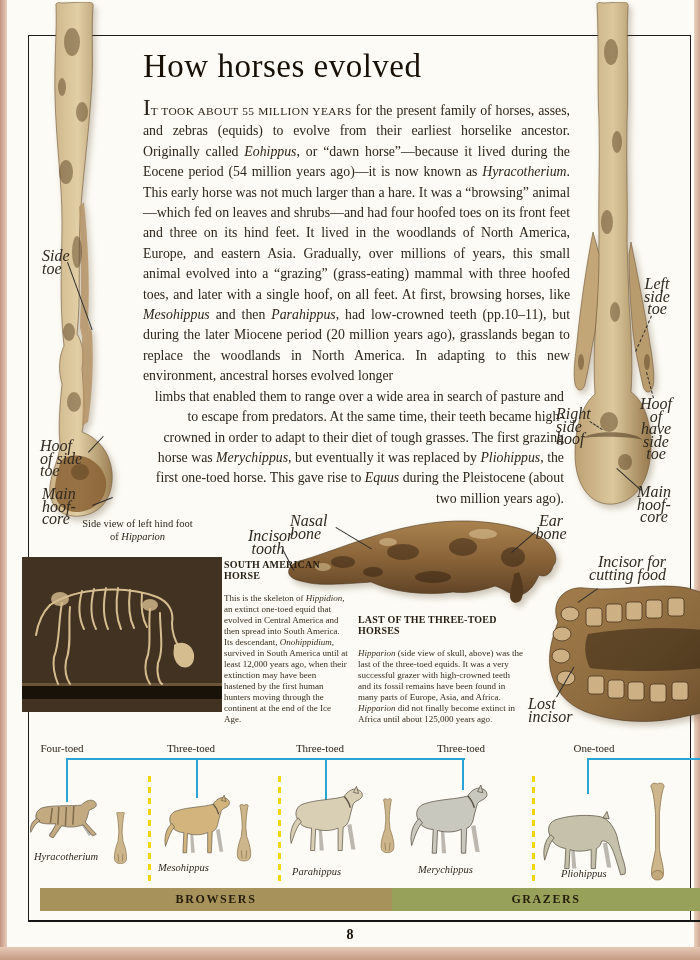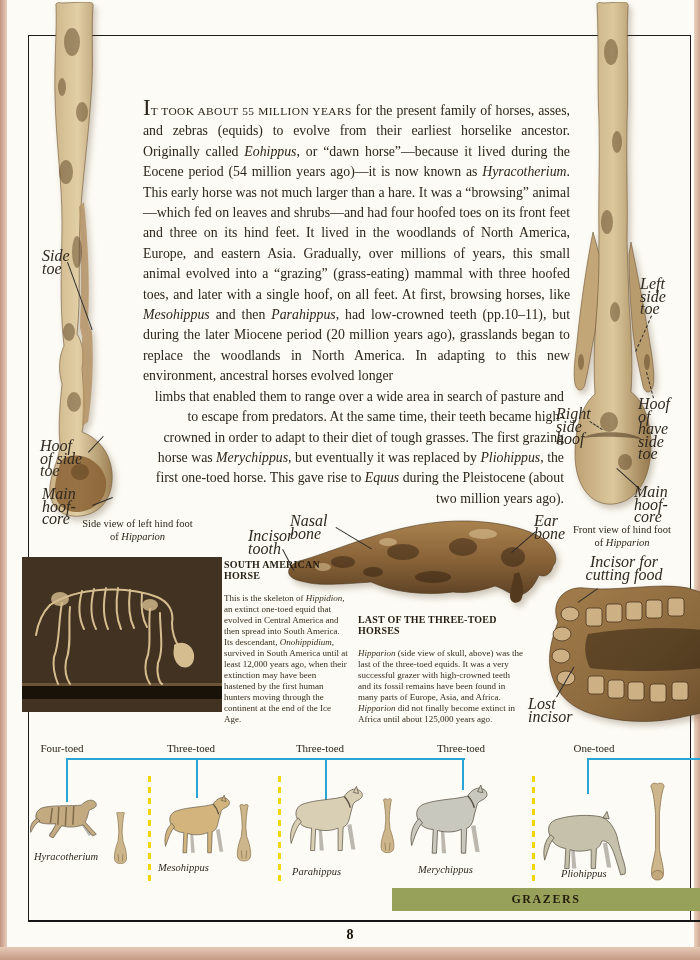--- a/index.html
+++ b/index.html
@@ -13,22 +13,22 @@
   h1{position:absolute;left:143px;top:48px;font-size:33px;font-weight:400;
      letter-spacing:.5px;color:#171007;font-family:"Liberation Serif",serif}
   .intro{position:absolute;left:143px;top:101px;width:427px;font-size:13.8px;
          line-height:20.4px;color:#2c251b}
   .intro .p1{text-align:justify}
   .intro .p2{text-align:right;padding:0 6px}
   .rt-i{font-style:italic}
   .rt-sc{font-size:11.4px;letter-spacing:.4px}
   .rt-dc{font-size:23px;line-height:0}
   .lbl{position:absolute;font-style:italic;font-size:16px;line-height:12.5px;color:#2f2920;z-index:6}
-  .lbl.r{text-align:left}
-  .lbl.c{text-align:center}
+  .lbl.r{text-align:center}
+  .lbl.c{text-align:right}
   .cap{position:absolute;font-size:10.5px;line-height:13px;text-align:center;color:#2c251b;z-index:6}
   .ldr{position:absolute;border-top:1.2px solid #2c2c2c;transform-origin:0 0;z-index:6}
   .ldr.d{border-top-style:dashed}
   .box{position:absolute;font-size:9px;line-height:11px;color:#362c1e;z-index:6}
   .box .hd{font-weight:bold;font-size:10px;line-height:11px;color:#241c10;letter-spacing:.2px}
   .box .bd{margin-top:12px}
   .toe{position:absolute;top:742px;width:90px;text-align:center;font-size:11px;color:#2c251b;z-index:5}
   .bracket{position:absolute;background:var(--bracket_blue,#29a4d6);z-index:4}
   .dash{position:absolute;width:2.6px;z-index:4;
         background:repeating-linear-gradient(180deg,var(--divider_yellow,#f1d600) 0 6px,transparent 6px 11px)}
@@ -51,20 +51,21 @@
 
 <div id="stage">
 
   <div class="page"></div>
   <div class="edge" style="left:0;top:0;width:7px;height:960px;background:linear-gradient(90deg,#c39581,#e8cdbc)"></div>
   <div class="edge" style="left:694px;top:0;width:6px;height:960px;background:linear-gradient(90deg,#ecd2c1,#cfa892)"></div>
   <div class="edge" style="left:0;top:947px;width:700px;height:13px;background:linear-gradient(180deg,#e6c9b6,#c49a83)"></div>
 
   <div class="frame"></div>
 
+  <h1>How horses evolved</h1>
 
   <div class="intro">
     <div class="p1"><span class="rt-dc">I</span><span class="rt-sc">T TOOK ABOUT 55 MILLION YEARS</span><span> for the present family of horses, asses, and zebras (equids) to evolve from their earliest horselike ancestor. Originally called </span><span class="rt-i">Eohippus</span><span>, or “dawn horse”—because it lived during the Eocene period (54 million years ago)—it is now known as </span><span class="rt-i">Hyracotherium</span><span>. This early horse was not much larger than a hare. It was a “browsing” animal—which fed on leaves and shrubs—and had four hoofed toes on its front feet and three on its hind feet. It lived in the woodlands of North America, Europe, and eastern Asia. Gradually, over millions of years, this small animal evolved into a “grazing” (grass-eating) mammal with three hoofed toes, and later with a single hoof, on all feet. At first, browsing horses, like </span><span class="rt-i">Mesohippus</span><span> and then </span><span class="rt-i">Parahippus</span><span>, had low-crowned teeth (pp.10–11), but during the later Miocene period (20 million years ago), grasslands began to replace the woodlands in North America. In adapting to this new environment, ancestral horses evolved longer</span></div>
     <div class="p2"><span>limbs that enabled them to range over a wide area in search of pasture and to escape from predators. At the same time, their teeth became high-crowned in order to adapt to their diet of tough grasses. The first grazing horse was </span><span class="rt-i">Merychippus</span><span>, but eventually it was replaced by </span><span class="rt-i">Pliohippus</span><span>, the first one-toed horse. This gave rise to </span><span class="rt-i">Equus</span><span> during the Pleistocene (about two million years ago).</span></div>
   </div>
 
   <svg class="hidden-defs" aria-hidden="true">
     <defs>
       <linearGradient id="gBone" x1="0" y1="0" x2="1" y2="0">
         <stop offset="0" stop-color="#cbb287"></stop>
@@ -240,21 +241,20 @@
   <div class="lbl r" style="left:534px;top:515px;width:34px">Ear bone</div>
   <div class="ldr" style="left:536px;top:532px;width:32px;transform:rotate(139deg)"></div>
 
   <div class="lbl c" style="left:582px;top:556px;width:84px">Incisor for cutting food</div>
   <div class="ldr" style="left:598px;top:589px;width:24px;transform:rotate(145deg)"></div>
 
   <div class="lbl" style="left:528px;top:698px;width:44px">Lost incisor</div>
   <div class="ldr" style="left:556px;top:697px;width:35px;transform:rotate(-60deg)"></div>
 
   <div class="cap" style="left:80px;top:517px;width:115px"><span>Side view of left hind foot of </span><span class="rt-i">Hipparion</span></div>
-  <div class="cap" style="left:570px;top:523px;width:104px"><span>Front view of hind foot of </span><span class="rt-i">Hipparion</span></div>
 
   <div class="box" style="left:224px;top:559px;width:124px">
     <div class="hd">SOUTH AMERICAN HORSE</div>
     <div class="bd"><span>This is the skeleton of </span><span class="rt-i">Hippidion</span><span>, an extinct one-toed equid that evolved in Central America and then spread into South America. Its descendant, </span><span class="rt-i">Onohippidium</span><span>, survived in South America until at least 12,000 years ago, when their extinction may have been hastened by the first human hunters moving through the continent at the end of the Ice Age.</span></div>
   </div>
   <div class="box" style="left:358px;top:614px;width:166px">
     <div class="hd">LAST OF THE THREE-TOED HORSES</div>
     <div class="bd"><span class="rt-i">Hipparion</span><span> (side view of skull, above) was the last of the three-toed equids. It was a very successful grazer with high-crowned teeth and its fossil remains have been found in many parts of Europe, Asia, and Africa. </span><span class="rt-i">Hipparion</span><span> did not finally become extinct in Africa until about 125,000 years ago.</span></div>
   </div>
 
@@ -307,17 +307,18 @@
   <svg class="flat" style="left:645px;top:779px;width:25px;height:106px" viewBox="0 0 26 104">
       <use href="#legbone"></use>
     </svg>
 
   <div class="sp" style="left:34px;top:851px">Hyracotherium</div>
   <div class="sp" style="left:158px;top:862px">Mesohippus</div>
   <div class="sp" style="left:292px;top:866px">Parahippus</div>
   <div class="sp" style="left:418px;top:864px">Merychippus</div>
   <div class="sp" style="left:561px;top:868px">Pliohippus</div>
 
+  <div class="bar" style="left:40px;width:352px;background:var(--browsers_bar,#a6925a)">BROWSERS</div>
   <div class="bar" style="left:392px;width:308px;background:var(--grazers_bar,#98a159)">GRAZERS</div>
 
   <div class="rule"></div>
   <div class="pageno">8</div>
 </div>
 
 </body></html>

